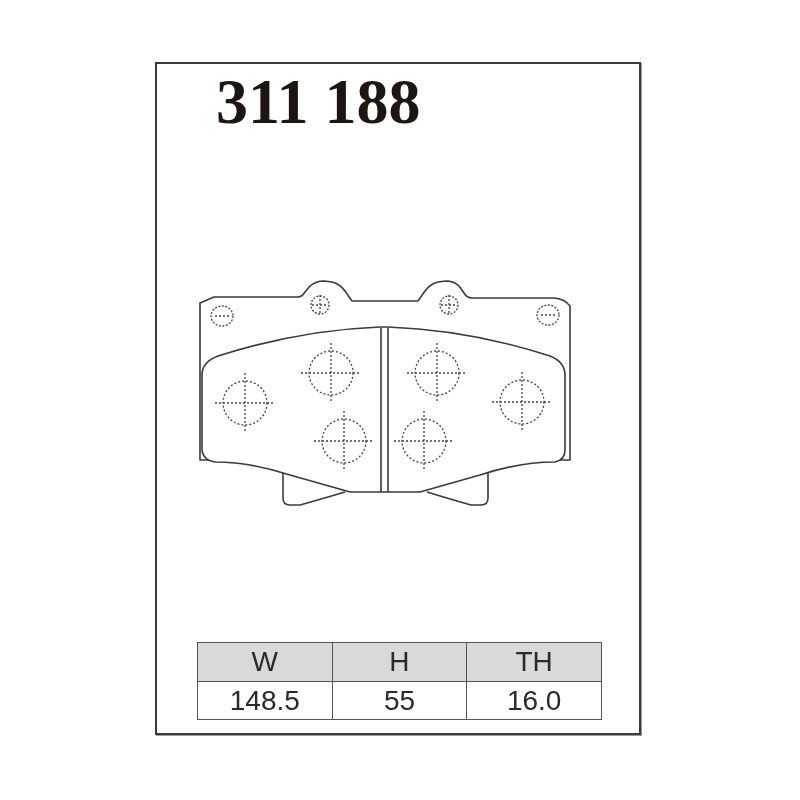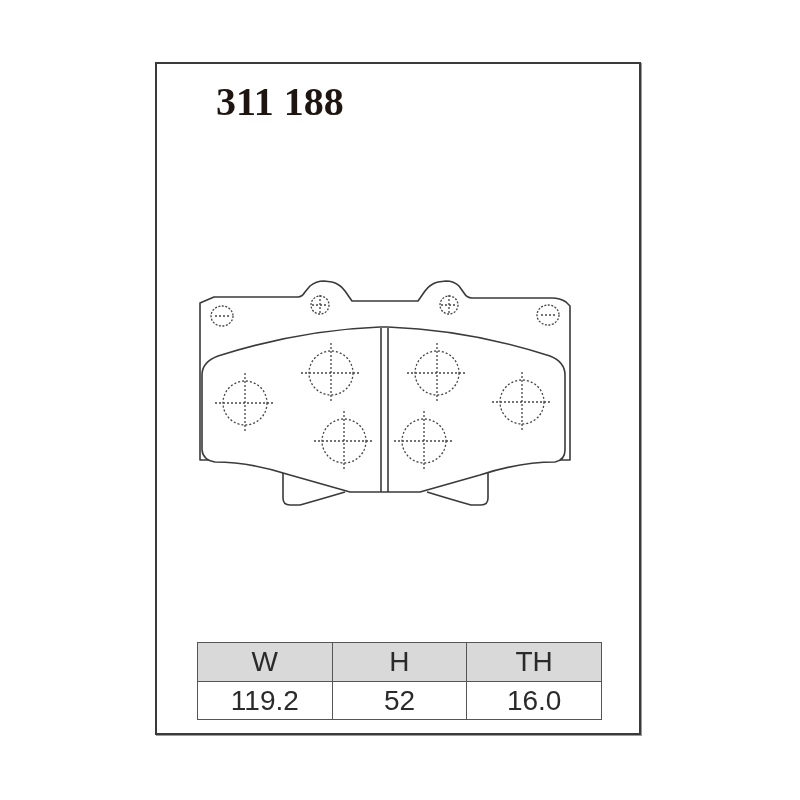--- a/index.html
+++ b/index.html
@@ -5,21 +5,21 @@
     html, body { margin: 0; padding: 0; background: #ffffff; }
     body { width: 800px; height: 800px; position: relative; overflow: hidden; font-family: "Liberation Sans", sans-serif; }
     .frame {
       position: absolute; left: 155px; top: 62px; width: 486px; height: 673px;
       border: 2px solid #3a3a3a; box-sizing: border-box; background: #ffffff;
       box-shadow: 1px 1px 0 #9a9a9a;
     }
     .part-number {
       position: absolute; left: 216px; top: 72px; width: 200px; height: 60px;
       font-family: "Liberation Serif", "DejaVu Serif", serif; font-weight: bold;
-      font-size: 40px; line-height: 60px; color: #1e1410; letter-spacing: 0px;
+      font-size: 64px; line-height: 60px; color: #1e1410; letter-spacing: 0px;
       white-space: nowrap;
     }
     .diagram { position: absolute; left: 0; top: 0; width: 800px; height: 800px; }
     .spec-table {
       position: absolute; left: 197px; top: 642px; width: 405px;
       border-collapse: collapse; table-layout: fixed;
     }
     .spec-table th, .spec-table td {
       border: 1.5px solid #555555; text-align: center; padding: 0;
       font-size: 28px; color: #2a2a2a; font-weight: normal;
@@ -106,18 +106,18 @@
 <table class="spec-table">
   <thead>
     <tr>
       <th>W</th>
       <th>H</th>
       <th>TH</th>
     </tr>
   </thead>
   <tbody>
     <tr>
-      <td>119.2</td>
-      <td>52</td>
+      <td>148.5</td>
+      <td>55</td>
       <td>16.0</td>
     </tr>
   </tbody>
 </table>
 
 </body></html>

